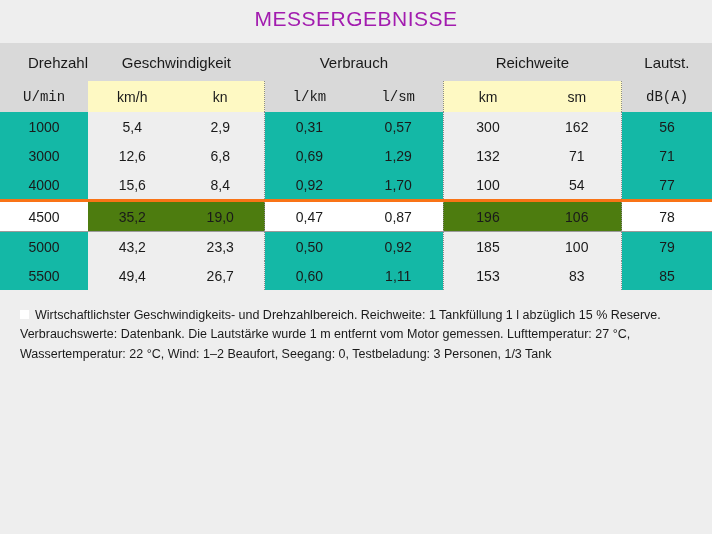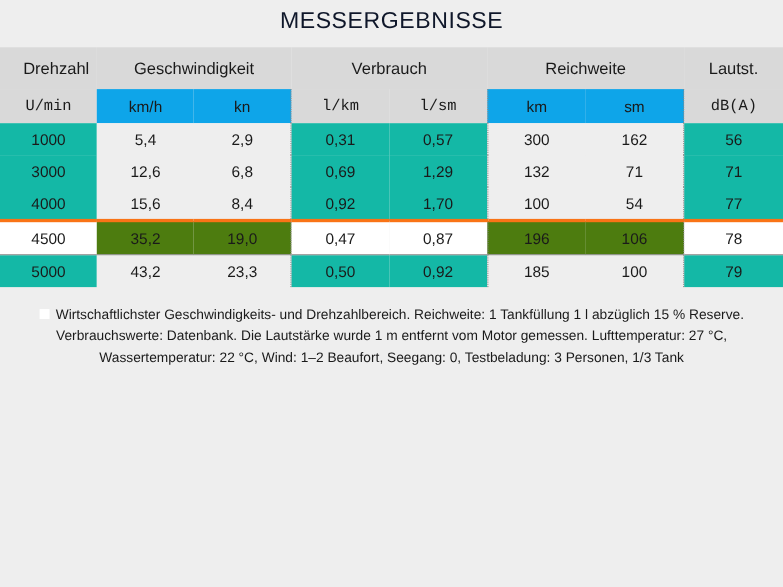--- a/index.html
+++ b/index.html
@@ -20,21 +20,21 @@
     height: 534px;
     background: #eeeeee;
     box-sizing: border-box;
   }
   .title {
     text-align: center;
     font-size: 21px;
     letter-spacing: 0.5px;
     padding-top: 7px;
     padding-bottom: 12px;
-    color: #0f172a;
+    color: #a21caf;
     font-weight: normal;
     margin: 0;
   }
   table.results {
     border-collapse: collapse;
     width: 712px;
     table-layout: fixed;
   }
   table.results td, table.results th {
     text-align: center;
@@ -55,28 +55,28 @@
   col.c6 { width: 83px; }
   col.c7 { width: 84px; }
 
   
   tr.grouphead td {
     height: 38px;
     font-size: 15px;
     background: #d9d9d9;
   }
   tr.grouphead td.gleft {
-    text-align: center;
-    padding-left: 14px;
+    text-align: left;
+    padding-left: 28px;
   }
   
   tr.unithead td {
     height: 31px;
     font-size: 14px;
-    background: #0ea5e9;
+    background: #fef9c3;
   }
   tr.unithead td.shade {
     background: #d9d9d9;
     font-family: Liberation Mono, monospace;
   }
 
   
   tr.data td {
     height: 29px;
     font-size: 14px;
@@ -101,21 +101,20 @@
     border-left: 1px dotted #8a8a8a;
     margin-left: 35px;
   }
 
   .footnote {
     margin: 0;
     padding: 16px 20px 0 20px;
     font-size: 12.5px;
     line-height: 1.55;
     color: #1a1a1a;
-    text-align: center;
   }
   .sqmark {
     display: inline-block;
     width: 9px;
     height: 9px;
     background: #ffffff;
     margin-right: 6px;
     vertical-align: baseline;
     border: 0;
   }
@@ -201,18 +200,28 @@
       <tr class="data">
         <td class="shade">5000</td>
         <td>43,2</td>
         <td>23,3</td>
         <td class="shade sepL">0,50</td>
         <td class="shade">0,92</td>
         <td class="sepL">185</td>
         <td>100</td>
         <td class="shade sepL">79</td>
       </tr>
+      <tr class="data">
+        <td class="shade">5500</td>
+        <td>49,4</td>
+        <td>26,7</td>
+        <td class="shade sepL">0,60</td>
+        <td class="shade">1,11</td>
+        <td class="sepL">153</td>
+        <td>83</td>
+        <td class="shade sepL">85</td>
+      </tr>
     </tbody>
   </table>
 
   <p class="footnote"><span class="sqmark"></span><span>Wirtschaftlichster Geschwindigkeits- und Drehzahlbereich. Reichweite: 1 Tankfüllung 1 l abzüglich 15 % Reserve. Verbrauchswerte: Datenbank. Die Lautstärke wurde 1 m entfernt vom Motor gemessen. Lufttemperatur: 27 °C, Wassertemperatur: 22 °C, Wind: 1–2 Beaufort, Seegang: 0, Testbeladung: 3 Personen, 1/3 Tank</span></p>
 
 </div>
 
 </body></html>

